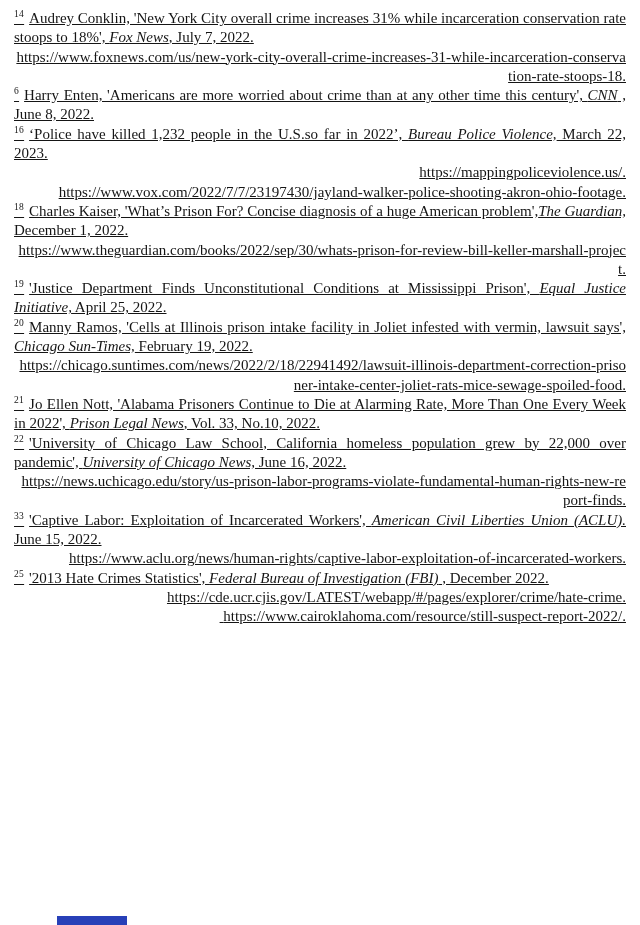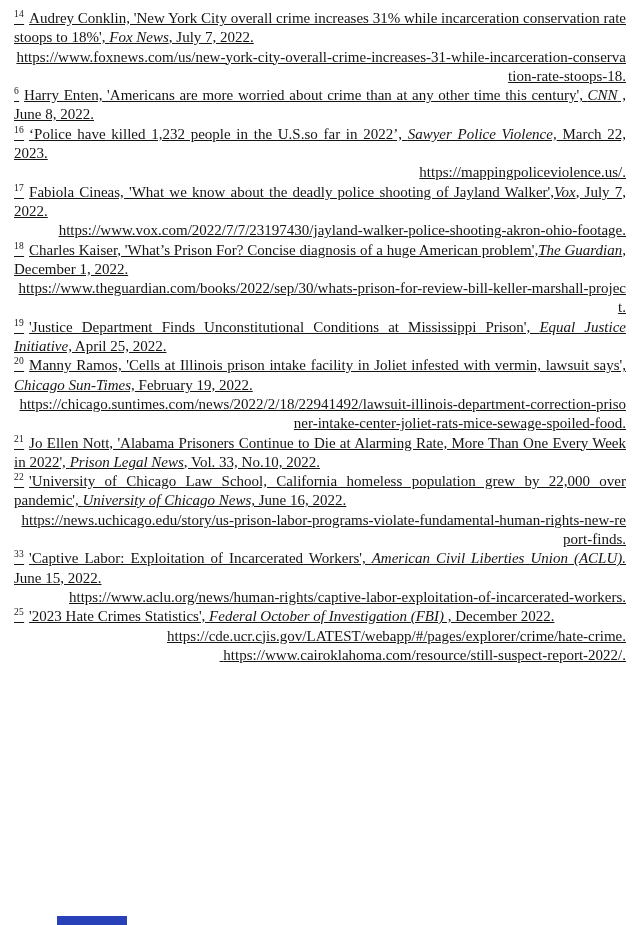--- a/index.html
+++ b/index.html
@@ -42,25 +42,24 @@
 
 <main>
     <div class="footnote">
       <p class="cite"><sup class="fn-num">14</sup><span>Audrey Conklin, 'New York City overall crime increases 31% while incarceration conservation rate stoops to 18%', </span><span class="it">Fox News</span><span>, July 7, 2022.</span></p>
       <p class="url">https://www.foxnews.com/us/new-york-city-overall-crime-increases-31-while-incarceration-conservation-rate-stoops-18.</p>
     </div>
     <div class="footnote">
       <p class="cite"><sup class="fn-num">6</sup><span>Harry Enten, 'Americans are more worried about crime than at any other time this century', </span><span class="it">CNN</span><span> , June 8, 2022.</span></p>
     </div>
     <div class="footnote">
-      <p class="cite"><sup class="fn-num">16</sup><span>‘Police have killed 1,232 people in the U.S.so far in 2022’, </span><span class="it">Sawyer Police Violence,</span><span> March 22, 2023.</span></p>
+      <p class="cite"><sup class="fn-num">16</sup><span>‘Police have killed 1,232 people in the U.S.so far in 2022’, </span><span class="it">Bureau Police Violence,</span><span> March 22, 2023.</span></p>
       <p class="url">https://mappingpoliceviolence.us/.</p>
     </div>
     <div class="footnote">
-      <p class="cite"><sup class="fn-num">17</sup><span>Fabiola Cineas, 'What we know about the deadly police shooting of Jayland Walker',</span><span class="it">Vox</span><span>, July 7, 2022.</span></p>
       <p class="url">https://www.vox.com/2022/7/7/23197430/jayland-walker-police-shooting-akron-ohio-footage.</p>
     </div>
     <div class="footnote">
       <p class="cite"><sup class="fn-num">18</sup><span>Charles Kaiser, 'What’s Prison For? Concise diagnosis of a huge American problem',</span><span class="it">The Guardian,</span><span> December 1, 2022.</span></p>
       <p class="url">https://www.theguardian.com/books/2022/sep/30/whats-prison-for-review-bill-keller-marshall-project.</p>
     </div>
     <div class="footnote">
       <p class="cite"><sup class="fn-num">19</sup><span>'Justice Department Finds Unconstitutional Conditions at Mississippi Prison', </span><span class="it">Equal Justice Initiative,</span><span> April 25, 2022.</span></p>
     </div>
     <div class="footnote">
@@ -72,21 +71,21 @@
     </div>
     <div class="footnote">
       <p class="cite"><sup class="fn-num">22</sup><span>'University of Chicago Law School, California homeless population grew by 22,000 over pandemic', </span><span class="it">University of Chicago News,</span><span> June 16, 2022.</span></p>
       <p class="url">https://news.uchicago.edu/story/us-prison-labor-programs-violate-fundamental-human-rights-new-report-finds.</p>
     </div>
     <div class="footnote">
       <p class="cite"><sup class="fn-num">33</sup><span>'Captive Labor: Exploitation of Incarcerated Workers', </span><span class="it">American Civil Liberties Union (ACLU).</span><span> June 15, 2022.</span></p>
       <p class="url">https://www.aclu.org/news/human-rights/captive-labor-exploitation-of-incarcerated-workers.</p>
     </div>
     <div class="footnote">
-      <p class="cite"><sup class="fn-num">25</sup><span>'2023 Hate Crimes Statistics', </span><span class="it">Federal October of Investigation (FBI)</span><span> , December 2022.</span></p>
+      <p class="cite"><sup class="fn-num">25</sup><span>'2013 Hate Crimes Statistics', </span><span class="it">Federal Bureau of Investigation (FBI)</span><span> , December 2022.</span></p>
       <p class="url">https://cde.ucr.cjis.gov/LATEST/webapp/#/pages/explorer/crime/hate-crime.</p>
     </div>
     <div class="footnote">
       <p class="url"> https://www.cairoklahoma.com/resource/still-suspect-report-2022/.</p>
     </div>
   </main>
 
 <div class="blue-bar" style="background: rgb(40, 64, 184);"></div>
 
 </body></html>

